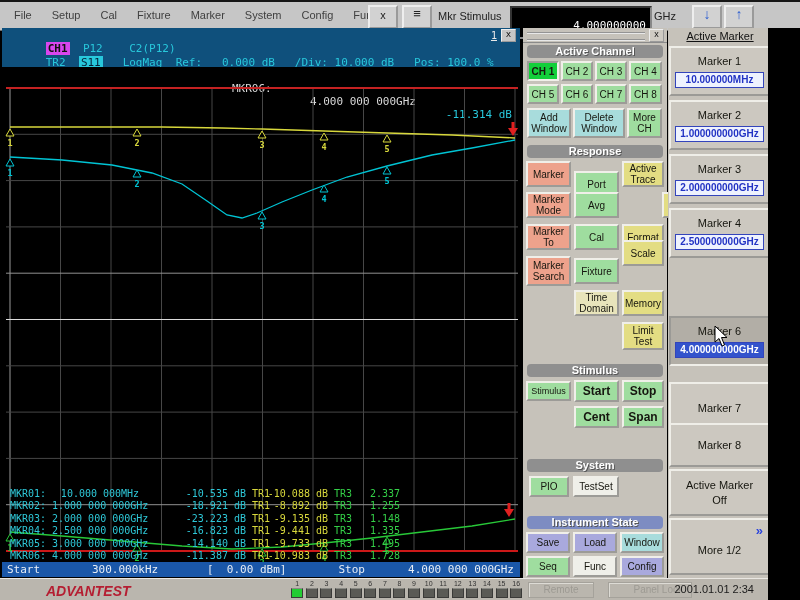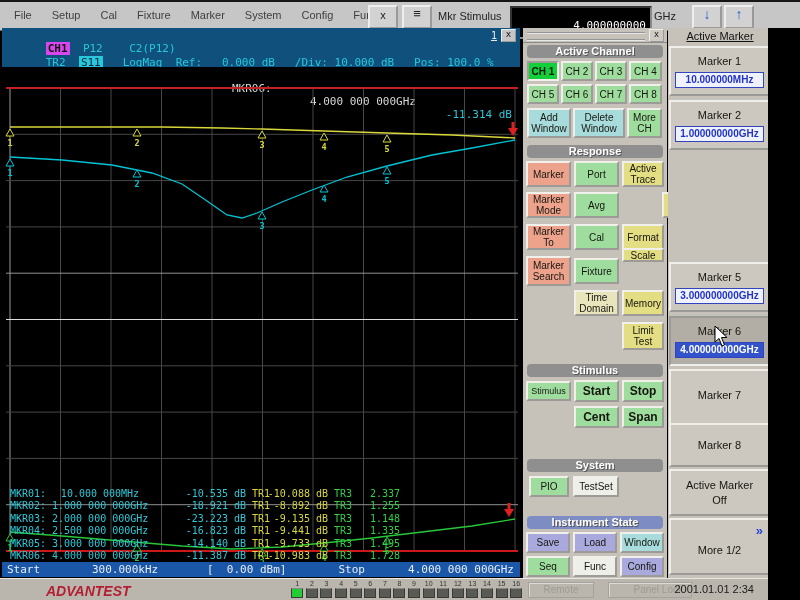--- a/index.html
+++ b/index.html
@@ -241,31 +241,31 @@
     <div class="sm-btn b-green" style="left:4px;top:56px;width:32px;height:20px;">CH 5</div>
     <div class="sm-btn b-green" style="left:38px;top:56px;width:32px;height:20px;">CH 6</div>
     <div class="sm-btn b-green" style="left:72px;top:56px;width:32px;height:20px;">CH 7</div>
     <div class="sm-btn b-green" style="left:106px;top:56px;width:33px;height:20px;">CH 8</div>
     <div class="sm-btn b-cyan" style="left:4px;top:80px;width:44px;height:30px;">Add Window</div>
     <div class="sm-btn b-cyan" style="left:50px;top:80px;width:52px;height:30px;">Delete Window</div>
     <div class="sm-btn b-green" style="left:104px;top:80px;width:35px;height:30px;">More CH</div>
 
     <div class="sm-header" style="top:117px;">Response</div>
     <div class="sm-btn b-salmon" style="left:3px;top:133px;width:45px;height:26px;">Marker</div>
-    <div class="sm-btn b-green" style="left:51px;top:133px;width:45px;height:26px;">Port</div>
+    <div class="sm-btn b-green" style="left:51px;top:143px;width:45px;height:26px;">Port</div>
     <div class="sm-btn b-yellow" style="left:99px;top:133px;width:42px;height:26px;">Active Trace</div>
     <div class="sm-btn b-salmon" style="left:3px;top:164px;width:45px;height:26px;">Marker Mode</div>
     <div class="sm-btn b-green" style="left:51px;top:164px;width:45px;height:26px;">Avg</div>
     <div class="sm-btn b-yellow" style="left:99px;top:164px;width:42px;height:26px;margin-left:40px;">Meas</div>
     <div class="sm-btn b-salmon" style="left:3px;top:196px;width:45px;height:26px;">Marker To</div>
     <div class="sm-btn b-green" style="left:51px;top:196px;width:45px;height:26px;">Cal</div>
     <div class="sm-btn b-yellow" style="left:99px;top:196px;width:42px;height:26px;">Format</div>
     <div class="sm-btn b-salmon" style="left:3px;top:228px;width:45px;height:30px;">Marker Search</div>
     <div class="sm-btn b-green" style="left:51px;top:230px;width:45px;height:26px;">Fixture</div>
-    <div class="sm-btn b-yellow" style="left:99px;top:220px;width:42px;height:14px;">Scale</div>
+    <div class="sm-btn b-yellow" style="left:99px;top:212px;width:42px;height:26px;">Scale</div>
     <div class="sm-btn b-paleyellow" style="left:51px;top:262px;width:45px;height:26px;">Time Domain</div>
     <div class="sm-btn b-yellow" style="left:99px;top:262px;width:42px;height:26px;">Memory</div>
     <div class="sm-btn b-yellow" style="left:99px;top:294px;width:42px;height:28px;">Limit Test</div>
 
     <div class="sm-header" style="top:336px;">Stimulus</div>
     <div class="sm-btn b-green" style="left:3px;top:353px;width:45px;height:20px;font-size:9px;">Stimulus</div>
     <div class="sm-btn b-green b-bold" style="left:51px;top:352px;width:45px;height:22px;">Start</div>
     <div class="sm-btn b-green b-bold" style="left:99px;top:352px;width:42px;height:22px;">Stop</div>
     <div class="sm-btn b-green b-bold" style="left:51px;top:378px;width:45px;height:22px;">Cent</div>
     <div class="sm-btn b-green b-bold" style="left:99px;top:378px;width:42px;height:22px;">Span</div>
@@ -286,29 +286,33 @@
   <div class="mkrpanel" id="mkrpanel">
     <div class="mp-title">Active Marker</div>
     <div class="mp-btn" style="top:18px;height:50px;">
       <div class="mp-label">Marker 1</div>
       <div class="mp-field">10.000000MHz</div>
     </div>
     <div class="mp-btn" style="top:72px;height:50px;">
       <div class="mp-label">Marker 2</div>
       <div class="mp-field">1.000000000GHz</div>
     </div>
-    <div class="mp-btn" style="top:234px;height:50px;">
-      <div class="mp-label">Marker 5</div>
-      <div class="mp-field">3.000000000GHz</div>
+    <div class="mp-btn" style="top:126px;height:50px;">
+      <div class="mp-label">Marker 3</div>
+      <div class="mp-field">2.000000000GHz</div>
+    </div>
+    <div class="mp-btn" style="top:180px;height:50px;">
+      <div class="mp-label">Marker 4</div>
+      <div class="mp-field">2.500000000GHz</div>
     </div>
     <div class="mp-btn pressed" style="top:288px;height:50px;">
       <div class="mp-label">Marker 6</div>
       <div class="mp-field sel">4.000000000GHz</div>
     </div>
-    <div class="mp-btn" style="top:341px;height:58px;">
+    <div class="mp-btn" style="top:354px;height:58px;">
       <div class="mp-label" style="margin-top:18px;">Marker 7</div>
     </div>
     <div class="mp-btn" style="top:395px;height:44px;">
       <div class="mp-label" style="margin-top:14px;">Marker 8</div>
     </div>
     <div class="mp-btn" style="top:441px;height:47px;">
       <div class="mp-label" style="margin-top:8px;">Active Marker</div>
       <div class="mp-label" style="margin-top:3px;">Off</div>
     </div>
     <div class="mp-btn" style="top:490px;height:57px;">

